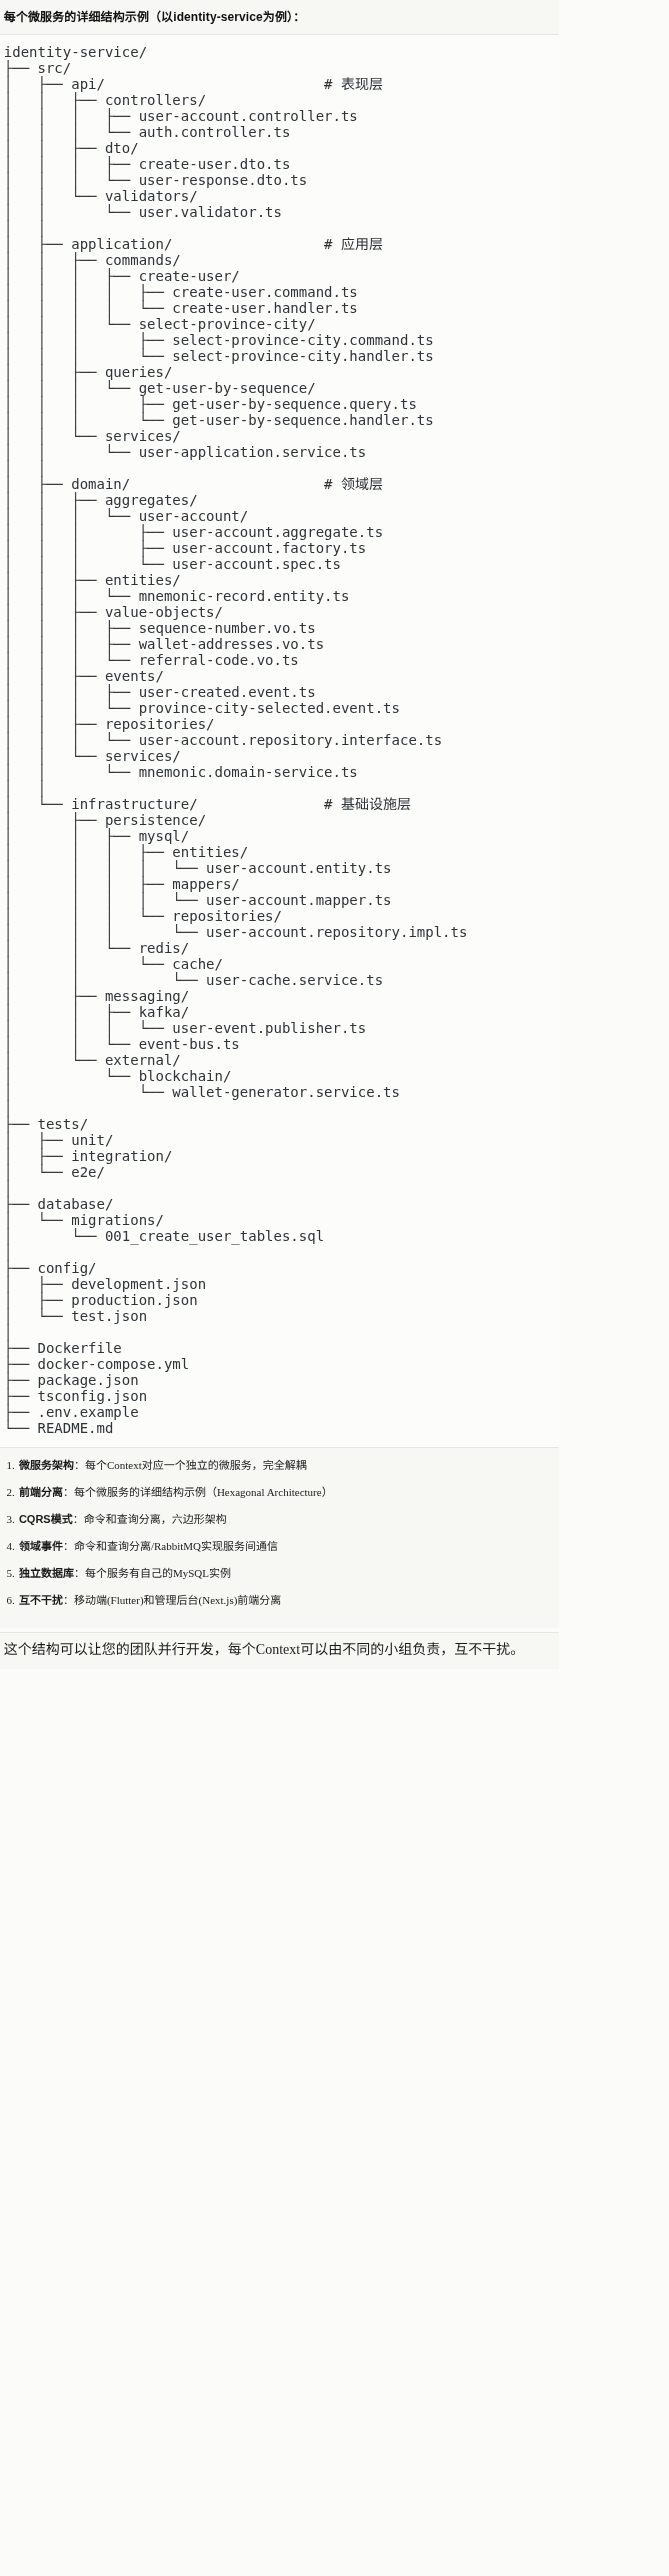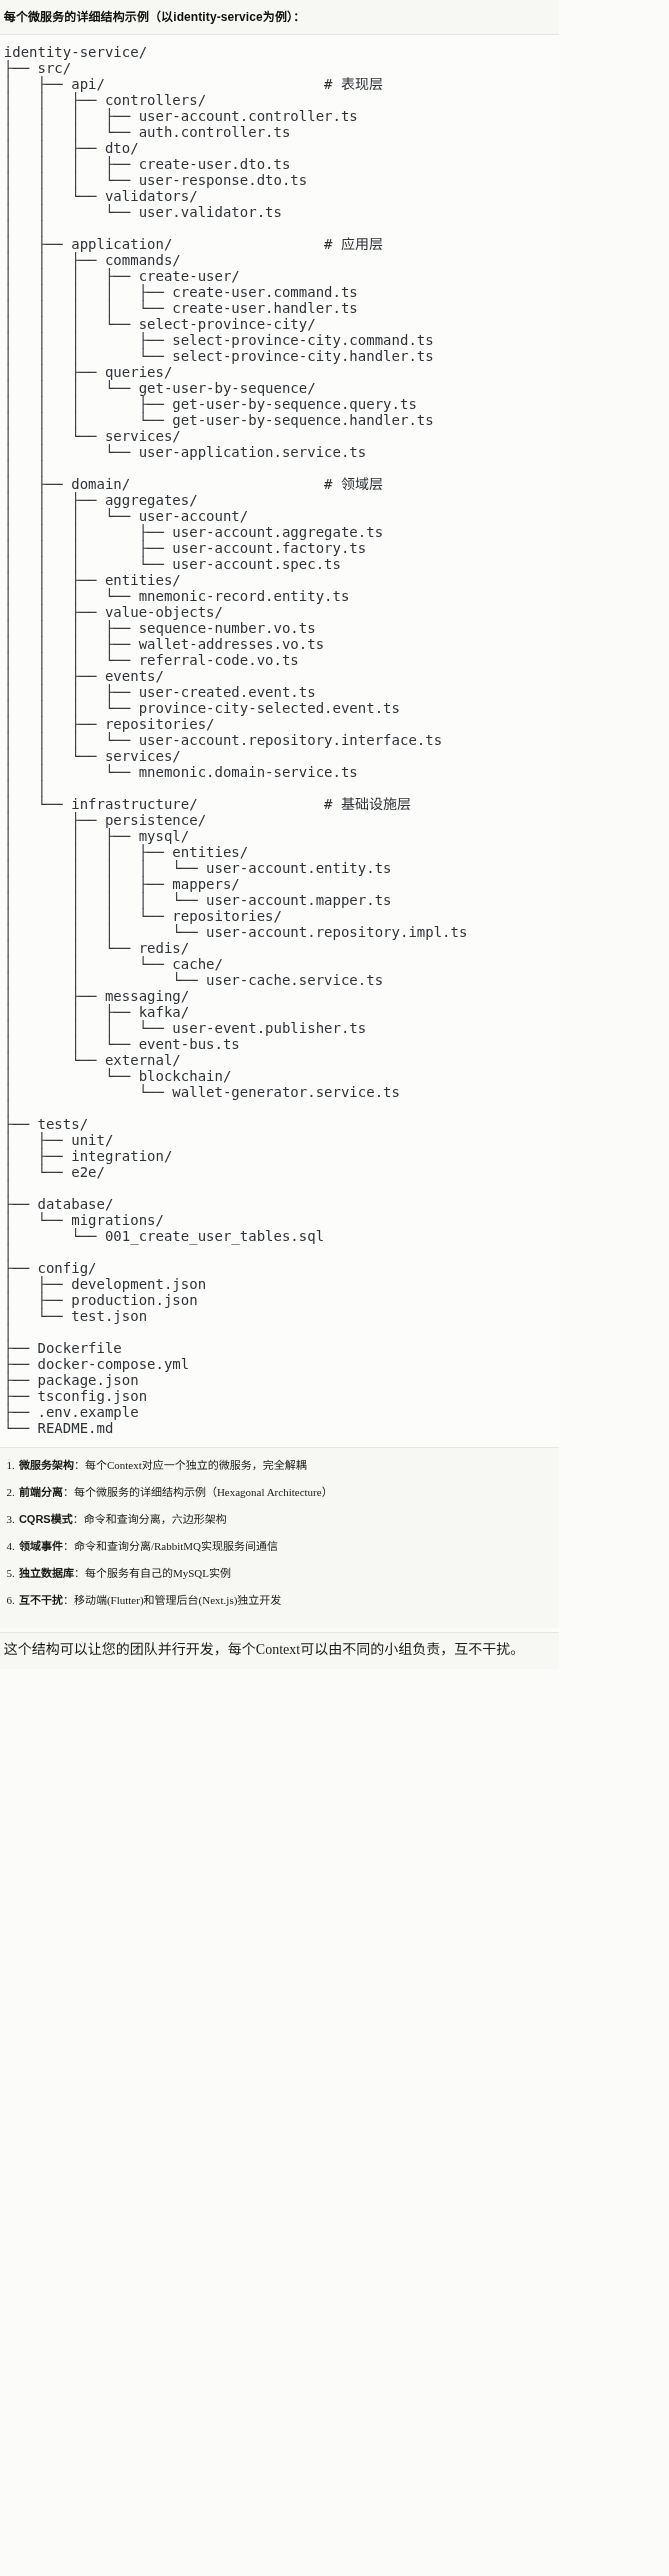--- a/index.html
+++ b/index.html
@@ -193,20 +193,20 @@
 └── README.md</pre>
   </div>
 
   <div class="notes">
     <ol class="notes-list">
         <li><span class="lead">微服务架构</span><span class="body">：每个Context对应一个独立的微服务，完全解耦</span></li>
         <li><span class="lead">前端分离</span><span class="body">：每个微服务的详细结构示例（Hexagonal Architecture）</span></li>
         <li><span class="lead">CQRS模式</span><span class="body">：命令和查询分离，六边形架构</span></li>
         <li><span class="lead">领域事件</span><span class="body">：命令和查询分离/RabbitMQ实现服务间通信</span></li>
         <li><span class="lead">独立数据库</span><span class="body">：每个服务有自己的MySQL实例</span></li>
-        <li><span class="lead">互不干扰</span><span class="body">：移动端(Flutter)和管理后台(Next.js)独立开发</span></li>
+        <li><span class="lead">互不干扰</span><span class="body">：移动端(Flutter)和管理后台(Next.js)前端分离</span></li>
       </ol>
   </div>
 
   <div class="closing">这个结构可以让您的团队并行开发，每个Context可以由不同的小组负责，互不干扰。</div>
 
 </div>
 
 
 </body></html>

